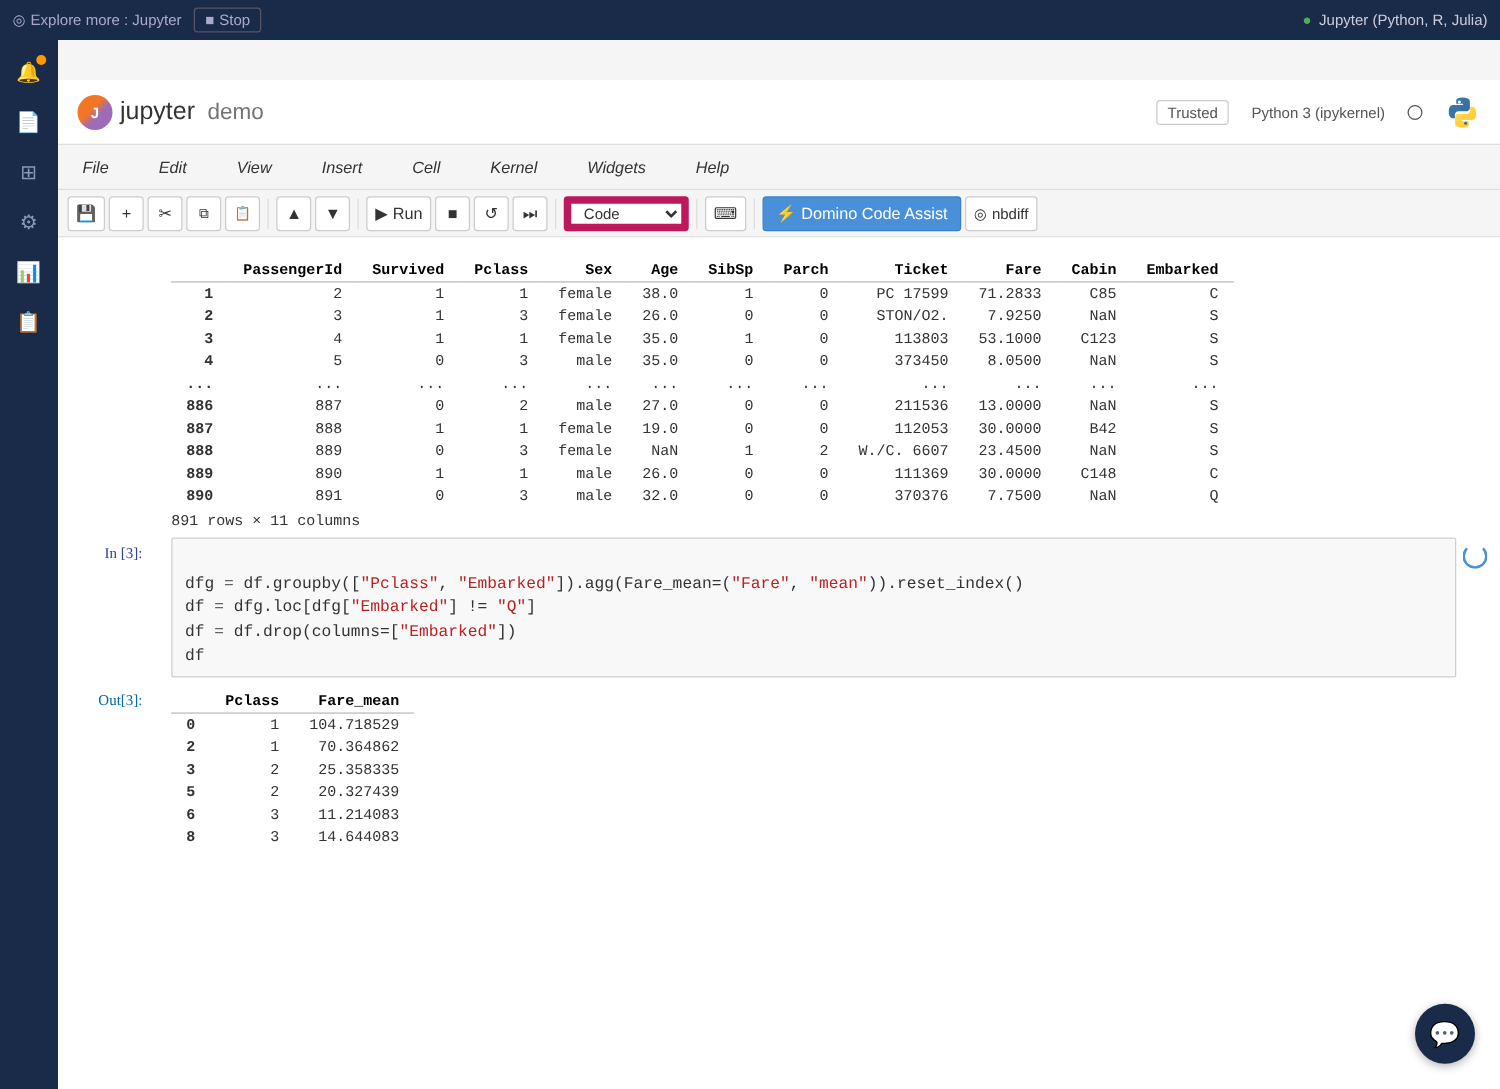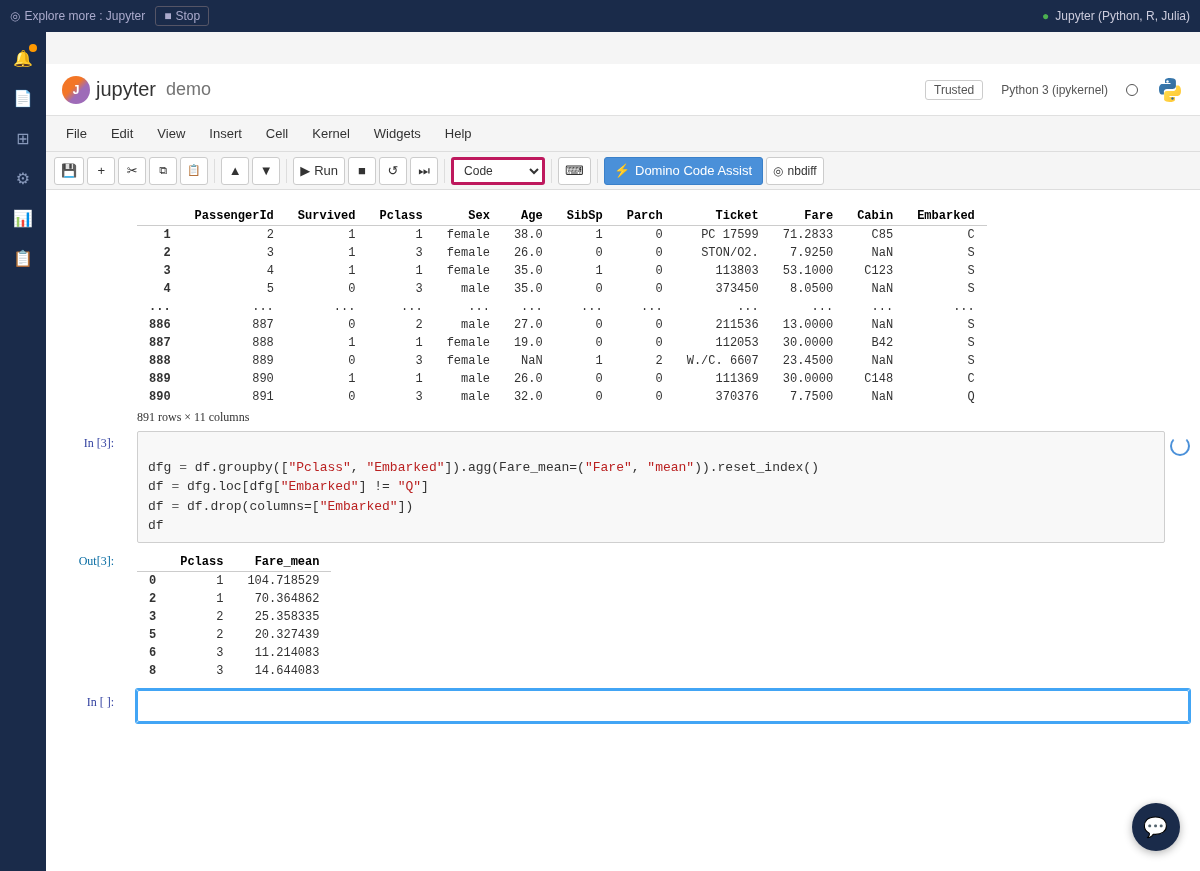--- a/index.html
+++ b/index.html
@@ -116,21 +116,22 @@
     }
 
     
     #menubar {
       height: 36px;
       background: #f5f5f5;
       border-bottom: 1px solid #ddd;
       display: flex;
       align-items: center;
       padding: 0 10px;
-      gap: 4px;
+      gap: 20px;
+      font-style: italic;
     }
     .menu-item {
       padding: 4px 10px;
       font-size: 13px;
       color: #333;
       cursor: pointer;
       border-radius: 3px;
     }
 
     
@@ -153,21 +154,21 @@
       cursor: pointer;
       font-size: 13px;
       color: #333;
       display: flex; align-items: center; justify-content: center;
       gap: 4px;
     }
     .tb-sep { width: 1px; height: 24px; background: #ddd; margin: 0 3px; }
     .tb-select {
       height: 28px;
       padding: 0 6px;
-      border: 3px solid #be185d;
+      border: 6px solid #be185d;
       border-radius: 3px;
       font-size: 12px;
       background: white;
       color: #333;
     }
     .run-btn {
       background: white;
       color: #333;
     }
     .domino-btn {
@@ -244,21 +245,21 @@
       font-weight: bold;
       border-bottom: 1px solid #ccc;
       font-family: Liberation Mono, monospace;
     }
     .output-table td {
       text-align: right;
       padding: 2px 12px;
       color: #333;
     }
     .output-table .idx { color: #333; font-weight: bold; }
-    .row-count { font-size: 12px; font-family: Liberation Serif, serif; color: #333; margin-top: 4px; }
+    .row-count { font-size: 12px; font-family: Liberation Mono, monospace; color: #333; margin-top: 4px; }
 
     
     .empty-input {
       background: white;
       border: 1px solid #42a5f5;
       border-radius: 2px;
       padding: 6px 10px;
       font-family: 'Courier New', monospace;
       font-size: 13px;
       min-height: 32px;
@@ -664,25 +665,19 @@
               <tr>
                 <td class="idx">8</td>
                 <td>3</td>
                 <td>14.644083</td>
               </tr>
             </tbody>
         </table>
       </div>
     </div>
 
-    <div class="cell">
-      <div class="cell-prompt in">In [&nbsp;]:</div>
-      <div class="cell-body active">
-        <div class="empty-input"></div>
-      </div>
-    </div>
 
   </div>
 </div>
 
 <div id="chat-btn">
   <span>💬</span>
 </div>
 
 </body></html>

